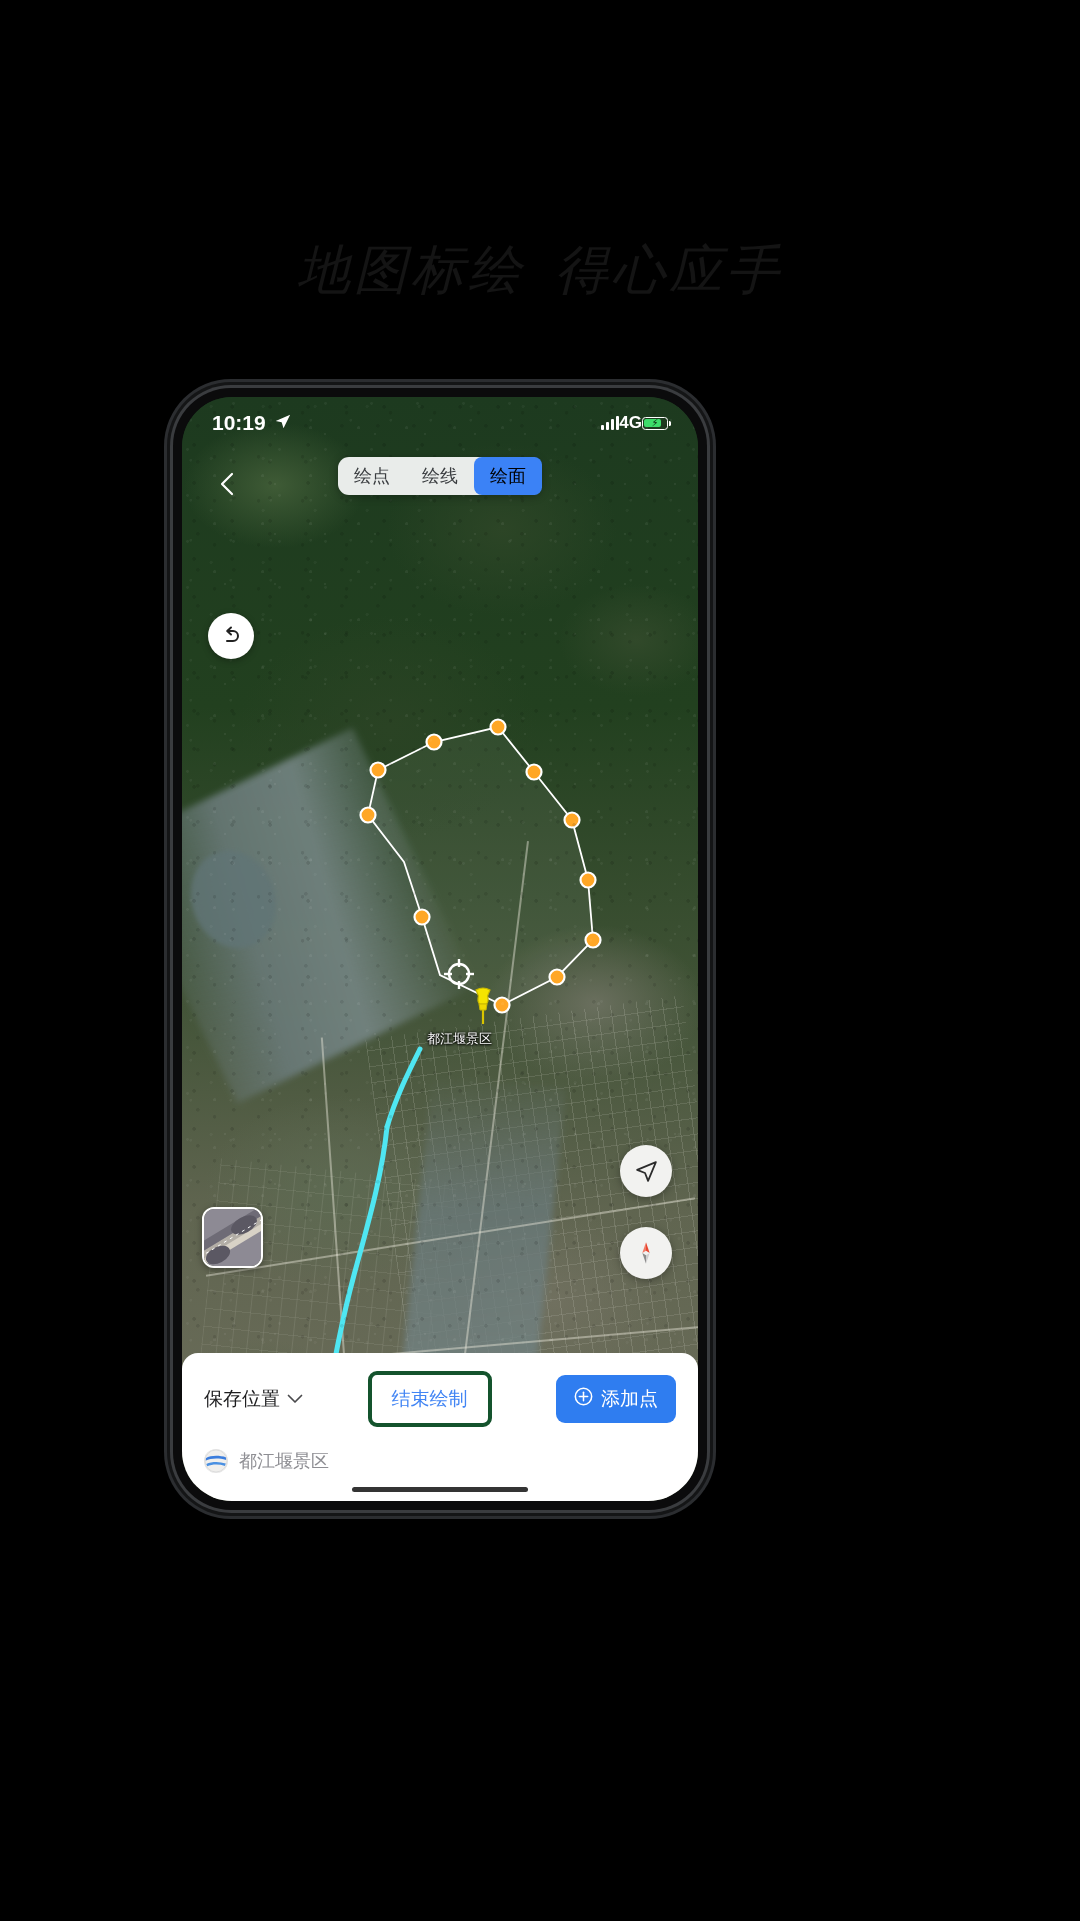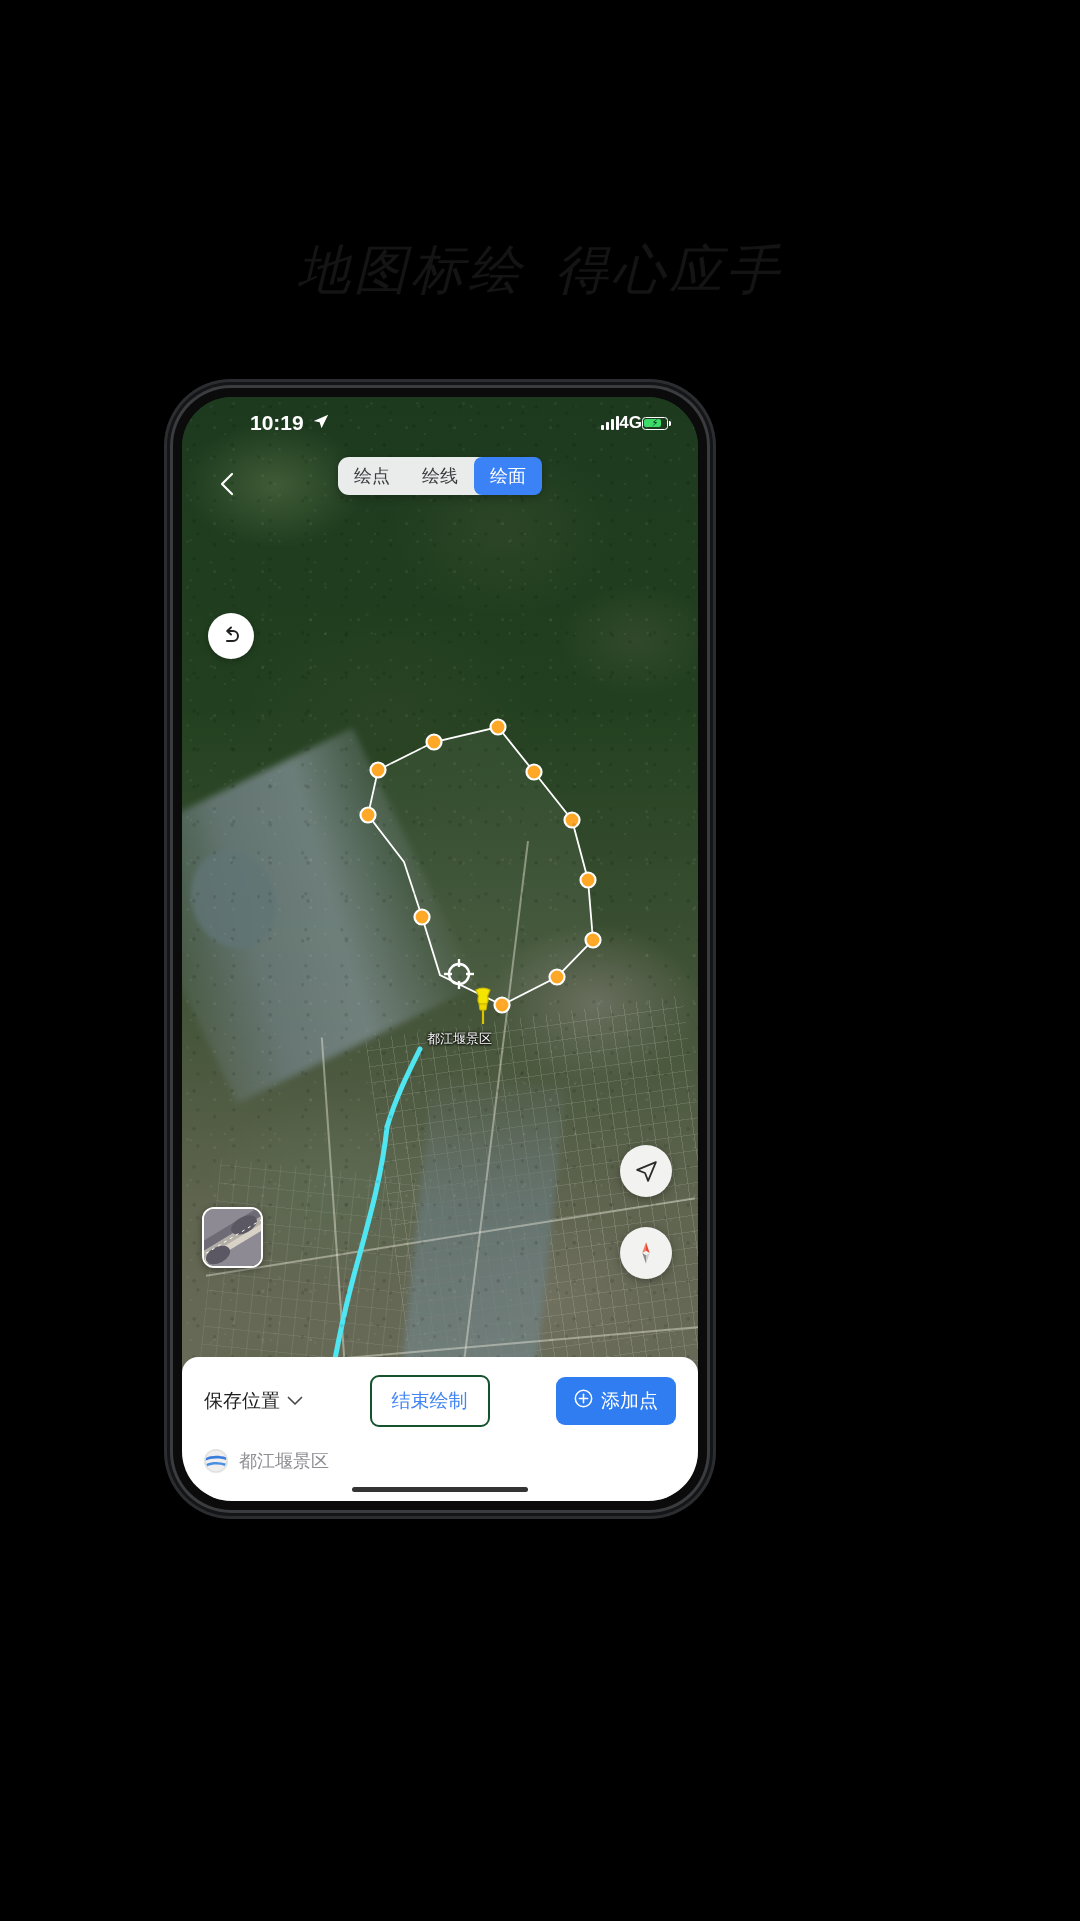--- a/index.html
+++ b/index.html
@@ -74,21 +74,21 @@
 
   
   .road{position:absolute;background:rgba(232,230,218,.45);filter:blur(.4px);}
 
   .mapsvg{position:absolute;inset:0;width:100%;height:100%;}
 
   
   .statusbar{position:absolute;left:0;top:0;width:100%;height:52px;
              display:flex;align-items:center;justify-content:space-between;
              padding:0 30px;box-sizing:border-box;color:#fff;z-index:7;}
-  .sb-left{display:flex;align-items:center;gap:8px;font-size:21px;font-weight:600;margin-left:38px;}
+  .sb-left{display:flex;align-items:center;gap:8px;font-size:21px;font-weight:600;}
   .sb-right{display:flex;align-items:center;gap:0;font-size:17px;font-weight:600;}
   .bars{display:flex;align-items:flex-end;gap:2px;height:14px;}
   .bars i{display:block;width:3px;background:#fff;border-radius:1px;}
   .bars i:nth-child(1){height:5px}.bars i:nth-child(2){height:8px}
   .bars i:nth-child(3){height:11px}.bars i:nth-child(4){height:14px}
   .batt{position:relative;width:26px;height:13px;border:1.6px solid #fff;border-radius:3.5px;
         box-sizing:border-box;}
   .batt::after{content:"";position:absolute;right:-4px;top:3.5px;width:2.4px;height:5px;
         background:#fff;border-radius:0 1.5px 1.5px 0;}
   .batt .lvl{position:absolute;left:1.2px;top:1.2px;bottom:1.2px;width:72%;
@@ -97,21 +97,21 @@
         font-size:10px;color:#0d2b12;line-height:1;}
 
   
   .backbtn{position:absolute;left:26px;top:68px;width:38px;height:38px;z-index:8;
            display:flex;align-items:center;justify-content:center;cursor:pointer;}
   .seg{position:absolute;left:50%;top:60px;transform:translateX(-50%);z-index:8;
        display:flex;align-items:center;gap:0;background:#e9ecea;border-radius:11px;
        box-shadow:0 2px 8px rgba(0,0,0,.28);}
   .seg .tab{padding:7px 16px;border-radius:8px;font-size:18px;color:#3a3d40;
             white-space:nowrap;cursor:pointer;}
-  .seg .tab.active{background:#3b82f6;color:#ffffff;font-weight:500;text-align:right;}
+  .seg .tab.active{background:#3b82f6;color:#000000;font-weight:500;text-align:right;}
 
   .undo{position:absolute;left:26px;top:216px;width:46px;height:46px;border-radius:50%;
         background:#fff;display:flex;align-items:center;justify-content:center;z-index:8;
         box-shadow:0 2px 7px rgba(0,0,0,.3);cursor:pointer;}
 
   
   .fab{position:absolute;right:26px;width:52px;height:52px;border-radius:50%;
        background:#f2f2f0;display:flex;align-items:center;justify-content:center;z-index:8;
        box-shadow:0 2px 8px rgba(0,0,0,.32);cursor:pointer;}
   .fab.locate{top:748px;}
@@ -126,21 +126,21 @@
   .pin{position:absolute;z-index:9;}
   .pinlabel{position:absolute;z-index:9;font-size:13px;color:#fff;
        text-shadow:0 0 3px #000,0 0 3px #000,0 1px 2px #000;white-space:nowrap;}
 
   
   .sheet{position:absolute;left:0;bottom:0;width:100%;background:#fff;z-index:10;
          border-radius:16px 16px 0 0;padding:18px 22px 12px;box-sizing:border-box;}
   .sheet-row1{display:flex;align-items:center;justify-content:space-between;gap:10px;}
   .savepos{display:flex;align-items:center;gap:7px;font-size:19px;color:#1d1d1f;cursor:pointer;}
   .chev{font-size:14px;color:#4a4a4c;}
-  .btn-outline{border:2px solid #14532d;border-radius:9px;padding:11px 20px;font-size:19px;
+  .btn-outline{border:4px solid #14532d;border-radius:9px;padding:11px 20px;font-size:19px;
        color:#4285f4;background:#fff;cursor:pointer;white-space:nowrap;}
   .btn-primary{background:#2f7df0;border-radius:9px;padding:11px 18px;font-size:19px;color:#fff;
        display:flex;align-items:center;gap:8px;cursor:pointer;white-space:nowrap;}
   .sheet-row2{display:flex;align-items:center;gap:11px;padding:22px 0 16px;}
   .ge-icon{width:24px;height:24px;border-radius:50%;overflow:hidden;flex:none;
       background:#f1f1f1;position:relative;box-shadow:0 0 0 .5px rgba(0,0,0,.08) inset;}
   .sheet-row2 .nm{font-size:18px;color:#8e8e93;}
   .homebar{position:absolute;left:50%;bottom:9px;transform:translateX(-50%);
       width:176px;height:5px;border-radius:3px;background:#111;opacity:.85;z-index:11;}
 </style>

